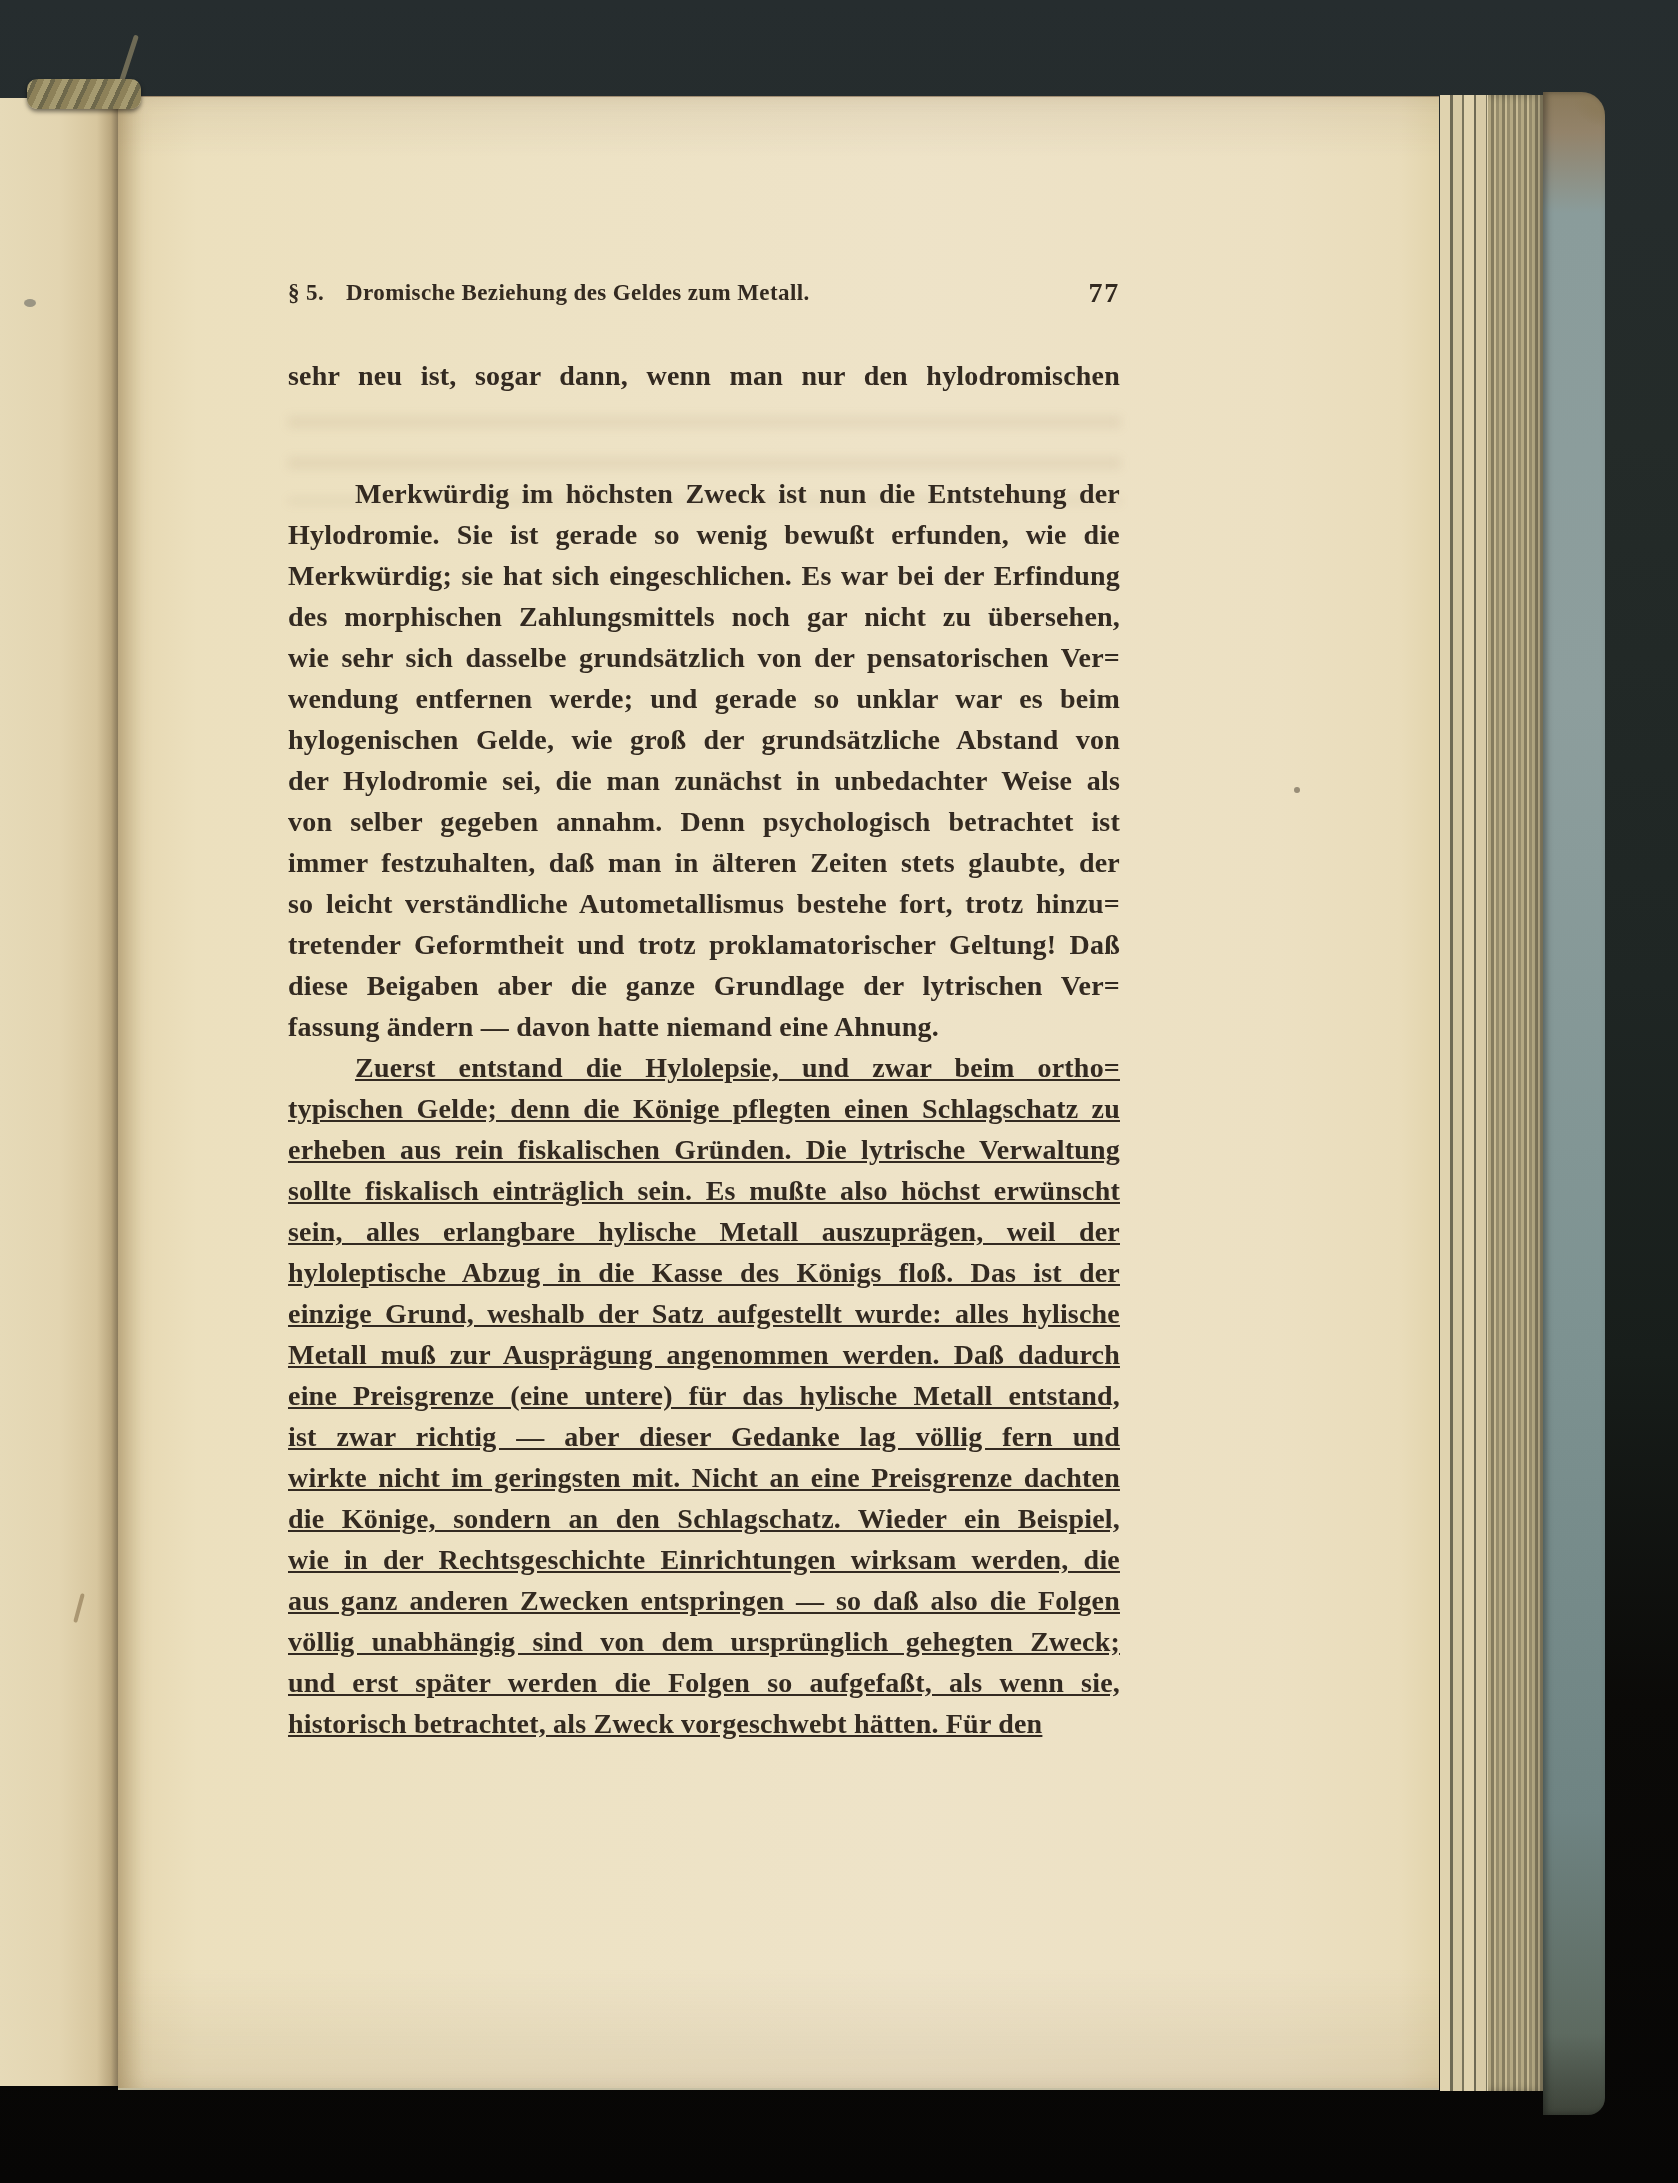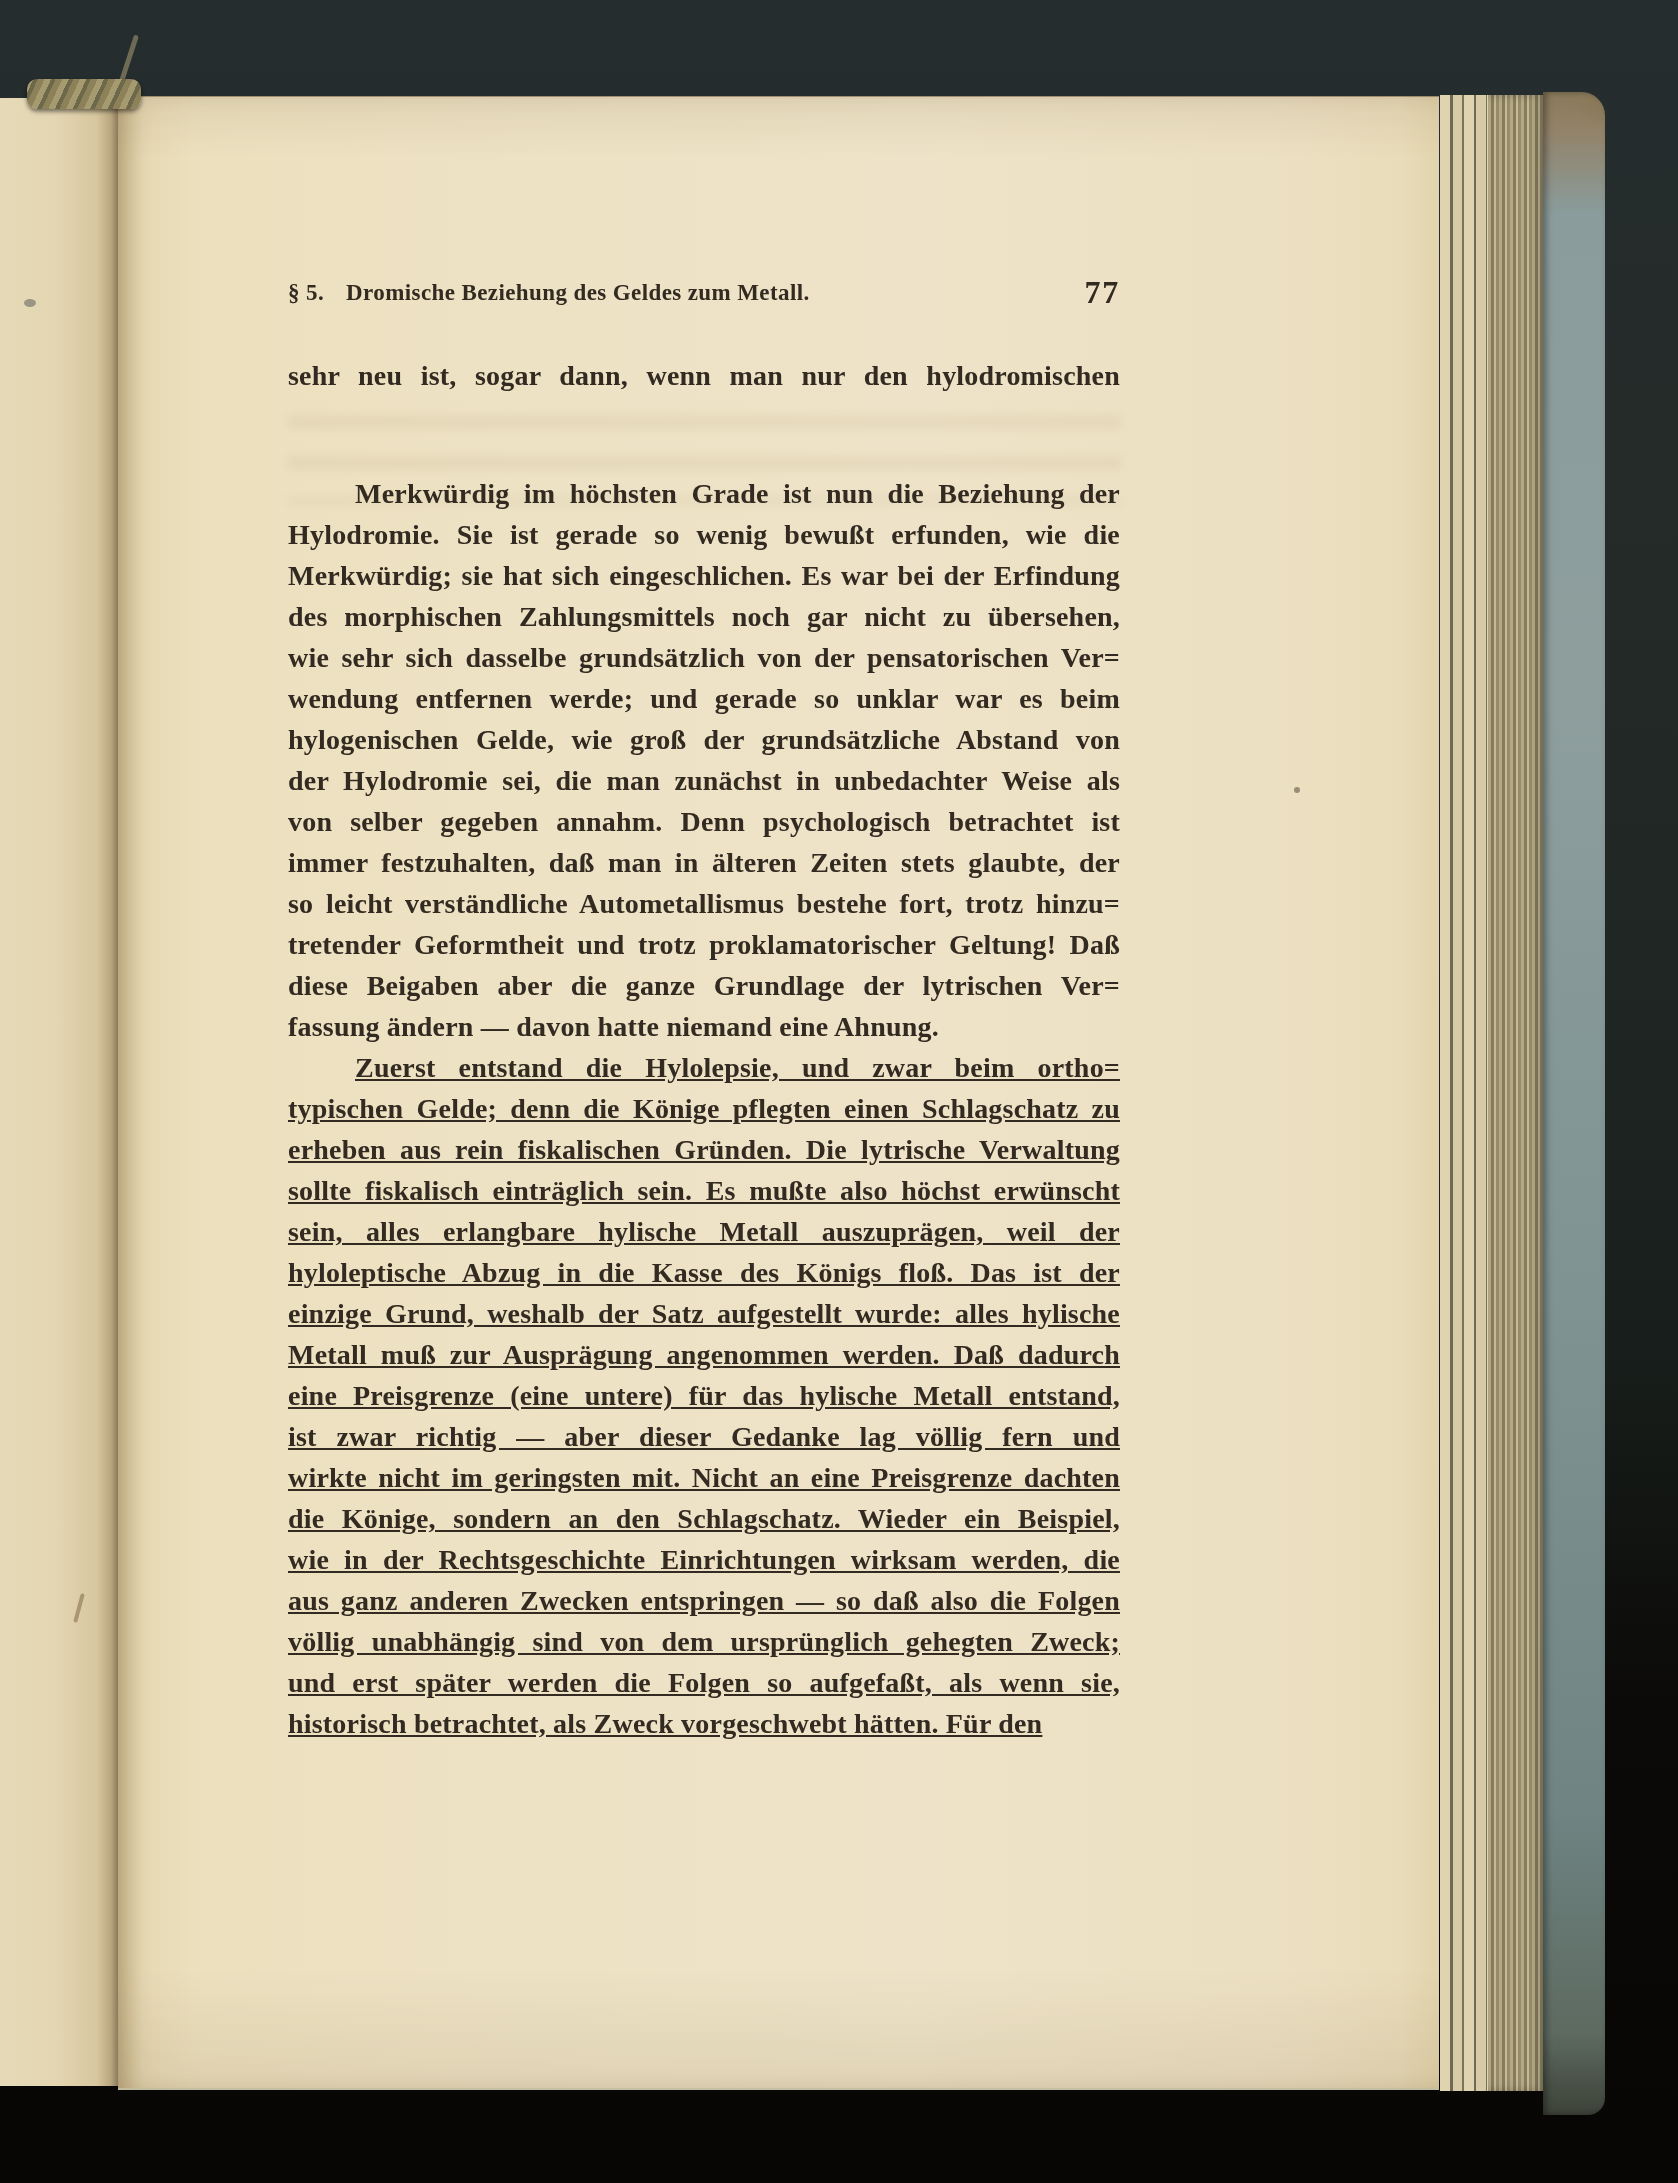--- a/index.html
+++ b/index.html
@@ -59,21 +59,21 @@
     padding:178px 319px 0 170px;
     color:var(--ink,#332a21);
   }
   .page-header{
     position:relative;height:35px;line-height:35px;
     font-size:23px;font-weight:700;text-align:left;letter-spacing:0.4px;
     white-space:nowrap;
   }
   .page-header .section{margin-right:22px;}
   .page-header .pagenum{
-    position:absolute;right:0;top:0;font-size:32px;letter-spacing:1.7px;
+    position:absolute;right:0;top:0;font-size:28px;letter-spacing:1.7px;
   }
   .body-text{position:relative;}
   .para{margin:0;}
   .para.p0{margin-top:45px;}
   .para.p1{margin-top:77px;}
   .para.p2{margin-top:0;text-decoration:underline;}
   .line{
     font-size:28px;font-weight:700;line-height:41px;height:41px;
     text-align:justify;text-align-last:justify;text-justify:inter-word;
     white-space:nowrap;letter-spacing:0.2px;
@@ -112,21 +112,21 @@
     <div class="content">
       <div class="page-header">
         <span class="section">§ 5.</span><span class="title">Dromische Beziehung des Geldes zum Metall.</span>
         <span class="pagenum">77</span>
       </div>
       <div class="body-text" id="text-body">
           <div class="para p0">
             <div class="line">sehr neu ist, sogar dann, wenn man nur den hylodromischen</div>
           </div>
           <div class="para p1">
-            <div class="line indent">Merkwürdig im höchsten Grade ist nun die Beziehung der</div>
+            <div class="line indent">Merkwürdig im höchsten Zweck ist nun die Entstehung der</div>
             <div class="line">Hylodromie. Sie ist gerade so wenig bewußt erfunden, wie die</div>
             <div class="line">Merkwürdig; sie hat sich eingeschlichen. Es war bei der Erfindung</div>
             <div class="line">des morphischen Zahlungsmittels noch gar nicht zu übersehen,</div>
             <div class="line">wie sehr sich dasselbe grundsätzlich von der pensatorischen Ver=</div>
             <div class="line">wendung entfernen werde; und gerade so unklar war es beim</div>
             <div class="line">hylogenischen Gelde, wie groß der grundsätzliche Abstand von</div>
             <div class="line">der Hylodromie sei, die man zunächst in unbedachter Weise als</div>
             <div class="line">von selber gegeben annahm. Denn psychologisch betrachtet ist</div>
             <div class="line">immer festzuhalten, daß man in älteren Zeiten stets glaubte, der</div>
             <div class="line">so leicht verständliche Autometallismus bestehe fort, trotz hinzu=</div>

